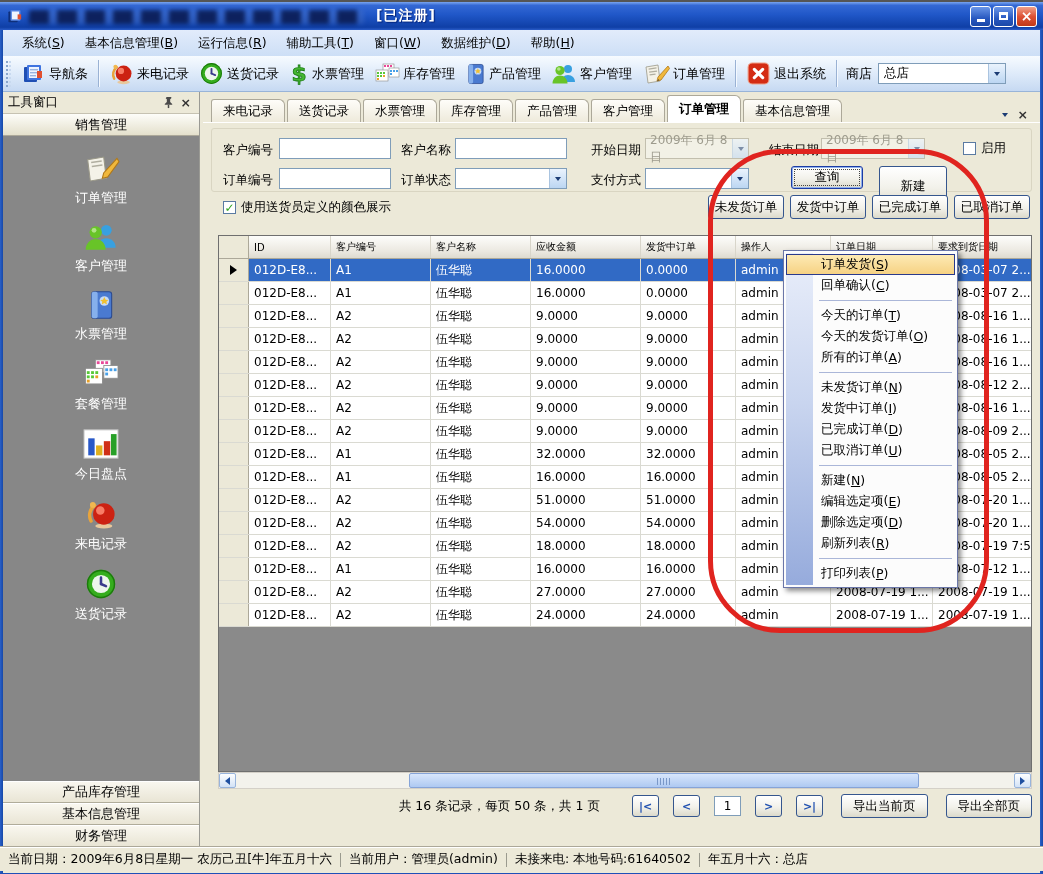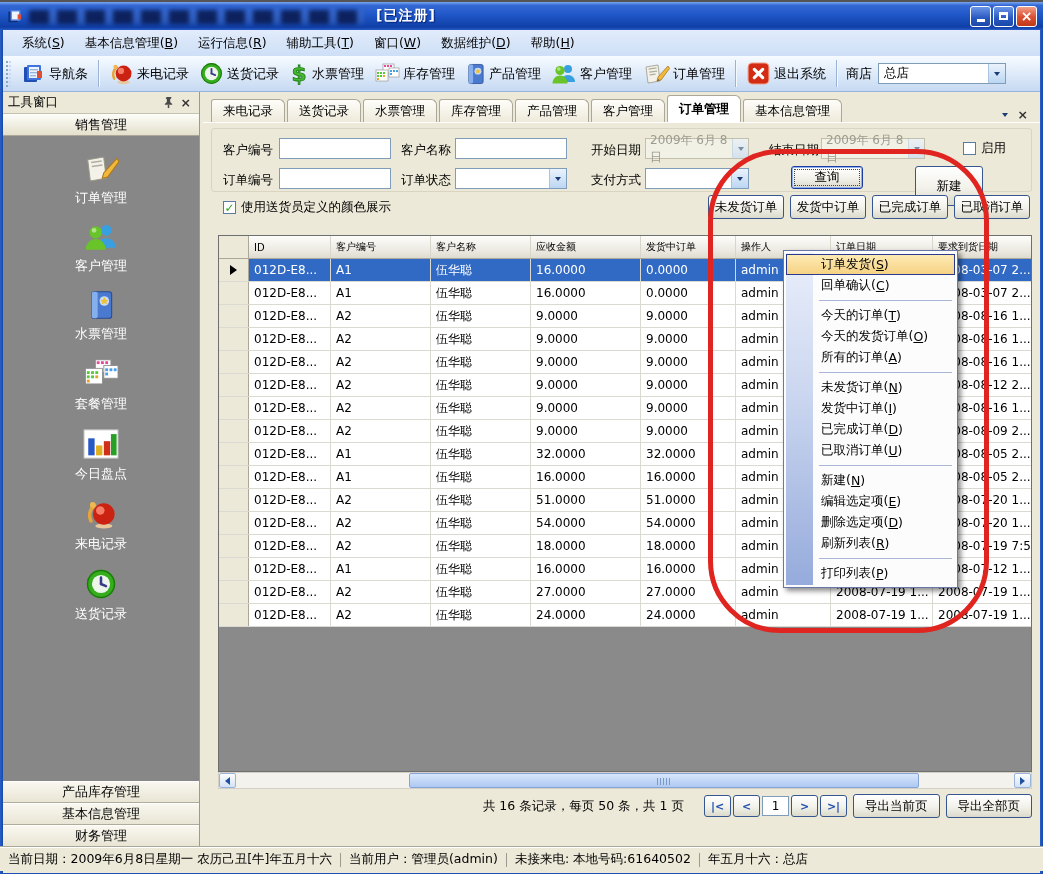--- a/index.html
+++ b/index.html
@@ -96,21 +96,21 @@
   .hs-arrow{position:absolute;top:0;width:17px;height:15px;background:linear-gradient(180deg,#fdfeff,#d3e2f6);border:1px solid #98b4dc;border-radius:2px;display:flex;align-items:center;justify-content:center;}
   .hs-arrow.left{left:0}.hs-arrow.right{right:0}
   .arr-l{width:0;height:0;border-top:4px solid transparent;border-bottom:4px solid transparent;border-right:5px solid #2050a0;}
   .arr-r{width:0;height:0;border-top:4px solid transparent;border-bottom:4px solid transparent;border-left:5px solid #2050a0;}
   .hs-thumb{position:absolute;left:190px;top:0;width:510px;height:15px;border-radius:2px;
     background:linear-gradient(180deg,#d8e6fb,#aec9f2);border:1px solid #86a4d8;}
   .hs-thumb::after{content:"";position:absolute;left:50%;top:4px;width:14px;height:7px;transform:translateX(-50%);
     background:repeating-linear-gradient(90deg,#7a98c8 0 1px,transparent 1px 3px);}
 
   
-  .pager{position:absolute;left:15px;top:699px;width:814px;height:30px;display:flex;align-items:center;justify-content:flex-end;gap:2px;font-size:12.5px;}
+  .pager{position:absolute;left:15px;top:699px;width:814px;height:30px;display:flex;align-items:center;justify-content:flex-end;gap:14px;font-size:12.5px;}
   .pg-btn{width:27px;height:22px;color:#2050b0;font-weight:bold;font-size:11px;}
   .pg-page{width:27px;height:20px;background:#fff;border:1px solid #7f9db9;display:flex;align-items:center;justify-content:center;font-size:12px;}
   .export-btn{height:24px;padding:0 11px;margin-left:4px;}
   .pg-sum{margin-right:18px;}
 
   
   .statusbar{position:absolute;left:0;top:845px;width:100%;height:24px;background:#ece9d8;border-top:1px solid #fff;
     box-shadow:0 -1px 0 #aca899;display:flex;align-items:center;padding-left:8px;font-size:12.5px;white-space:nowrap;z-index:6;}
   .st-sep{width:1px;height:14px;background:#9a9a8e;margin:0 8px;display:inline-block;}
 
@@ -450,21 +450,21 @@
           <span class="arr-d"></span>
         </span>
     </div>
     <span class="lbl" style="left:388px;top:80px;">支付方式</span>
     <div class="combo" style="left:442px;top:76px;width:104px;">
       <span class="dd-btn">
           <span class="arr-d"></span>
         </span>
     </div>
     <div class="xp-btn abs focus" style="left:588px;top:74px;width:72px;height:23px;">查询</div>
-    <div class="xp-btn abs" style="left:712px;top:74px;width:68px;height:40px;">新建</div>
+    <div class="xp-btn abs" style="left:676px;top:74px;width:68px;height:40px;">新建</div>
 
     <span class="chk-row" style="left:20px;top:107px;">
       <span class="chk">✓</span>
       <span>使用送货员定义的颜色展示</span>
     </span>
     <div class="xp-btn abs" style="left:505px;top:103px;width:76px;height:24px;">未发货订单</div>
     <div class="xp-btn abs" style="left:587px;top:103px;width:76px;height:24px;">发货中订单</div>
     <div class="xp-btn abs" style="left:669px;top:103px;width:76px;height:24px;">已完成订单</div>
     <div class="xp-btn abs" style="left:751px;top:103px;width:76px;height:24px;">已取消订单</div>
 

